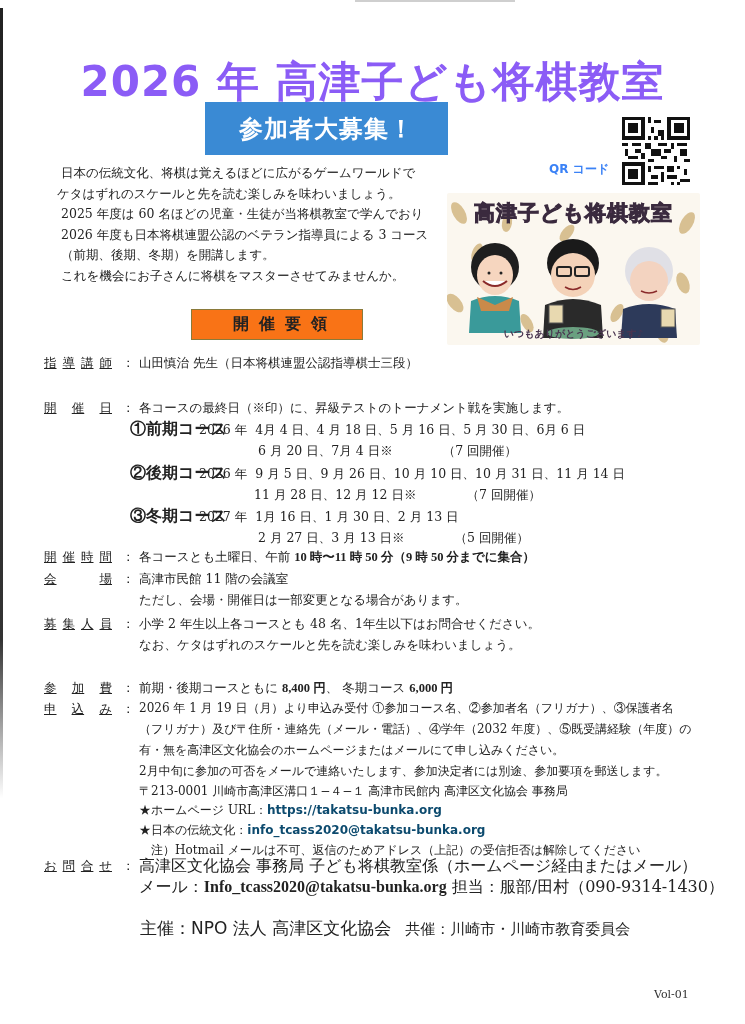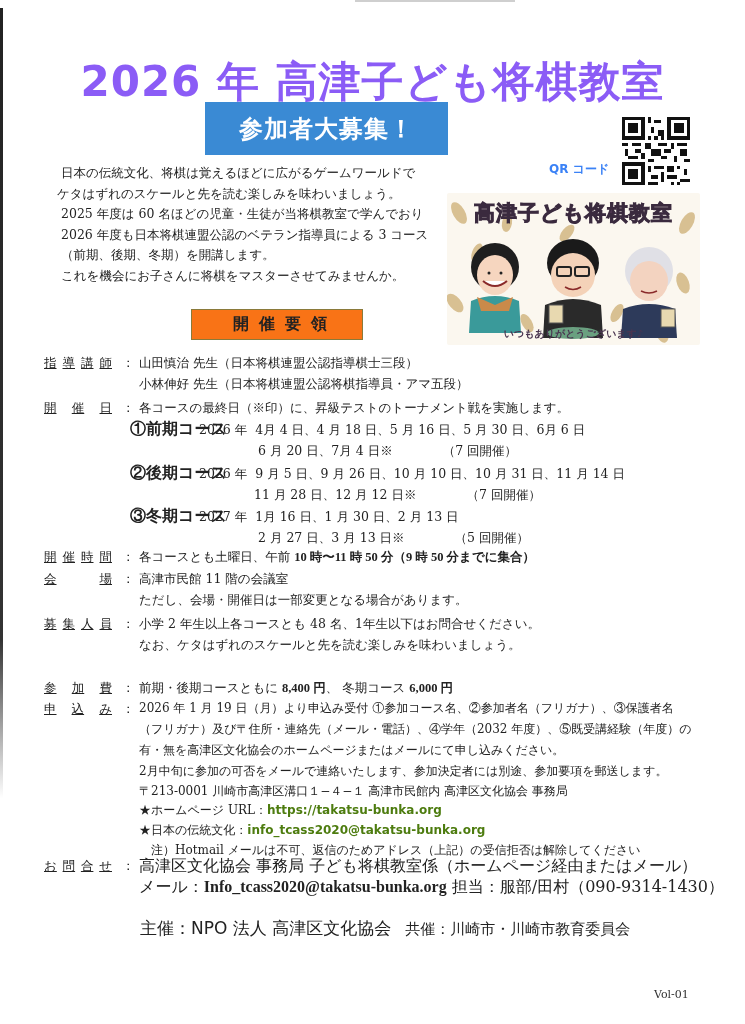--- a/index.html
+++ b/index.html
@@ -63,21 +63,21 @@
     font-family:"DejaVu Sans","Liberation Sans",sans-serif; font-size:12.5px;
     display:flex; justify-content:space-between; white-space:nowrap;
   }
   .colon { position:absolute; left:78px; font-family:"DejaVu Sans","Liberation Sans",sans-serif; }
   .val { position:absolute; left:95px; white-space:nowrap; }
   .val div { white-space:nowrap; }
   .b { font-family:Liberation Serif, serif; font-weight:bold; }
   .course { position:absolute; left:128px; font-size:12.5px; line-height:21px; white-space:nowrap; }
   .course .cname { font-family:Liberation Serif, serif; font-weight:bold; font-size:16px; display:inline-block; width:65px; }
   .count { display:inline-block; margin-left:50px; }
-  .link { color:#4d7c0f; font-family:"DejaVu Sans","Liberation Sans",sans-serif; font-weight:bold; }
+  .link { color:#0c4a6e; font-family:"DejaVu Sans","Liberation Sans",sans-serif; font-weight:bold; }
   .sans { font-family:"DejaVu Sans","Liberation Sans",sans-serif; }
   .sponsor {
     position:absolute; left:140px; top:917px; font-size:17px; white-space:nowrap;
     font-family:"DejaVu Sans","Liberation Sans",sans-serif; color:#222;
   }
   .sponsor .co { font-size:15px; margin-left:14px; }
   .vol { position:absolute; left:654px; top:988px; font-size:11px; color:#333; }
 </style>
 </head>
 <body>
@@ -203,21 +203,20 @@
 <div class="row" style="top:352px">
   <span class="lbl">
     <span>指</span>
       <span>導</span>
       <span>講</span>
       <span>師</span>
   </span>
   <span class="colon">：</span>
   <div class="val">
     <div>山田慎治  先生（日本将棋連盟公認指導棋士三段）</div>
-    <div>小林伸好  先生（日本将棋連盟公認将棋指導員・アマ五段）</div>
   </div>
 </div>
 
 <div class="row" style="top:397px">
   <span class="lbl">
     <span>開</span>
       <span>催</span>
       <span>日</span>
   </span>
   <span class="colon">：</span>

